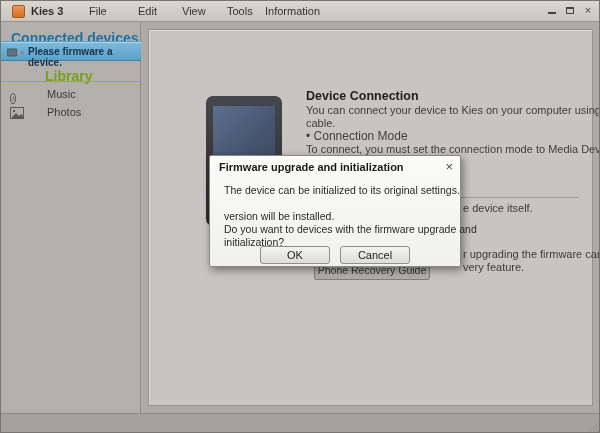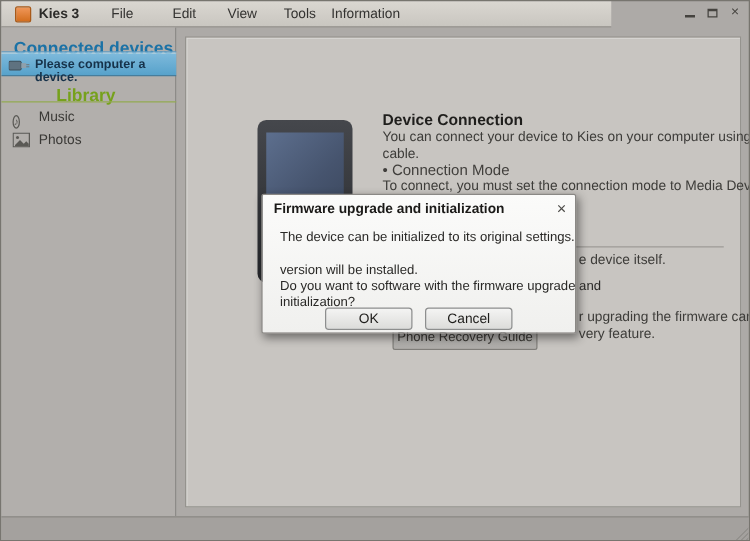--- a/index.html
+++ b/index.html
@@ -4,21 +4,21 @@
 <style>
   * { margin:0; padding:0; box-sizing:border-box; }
   html,body { width:600px; height:433px; }
   body { font-family:"Liberation Sans", sans-serif; }
   #window {
     position:relative; width:600px; height:433px;
     background:#adaaa7; border:1px solid #77756f; overflow:hidden;
   }
   
   .titlebar {
-    position:absolute; left:0; top:0; width:488px; height:21px;
+    position:absolute; left:0; top:0; width:600px; height:21px;
     background:linear-gradient(#dad7d1,#c9c6c0);
     border-bottom:1px solid #97948f;
   }
   .app-icon {
     position:absolute; left:11px; top:4px; width:13px; height:13px;
     background:linear-gradient(#f0975a,#d36e1e); border-radius:2px;
     border:1px solid #a85a1a;
   }
   .app-title { position:absolute; left:30px; top:4px; font-size:11px; font-weight:bold; color:#2c2b29; }
   .menu-item { position:absolute; top:4px; font-size:11px; color:#333230; cursor:default; }
@@ -41,21 +41,21 @@
   .rule-green { top:59px; background:#93ab51; }
   .selected-row {
     position:absolute; left:0; top:20px; width:140px; height:19px;
     background:linear-gradient(#7db9db,#57a2cb);
     border-top:1px solid #a9d4e9; border-bottom:1px solid #467d9c;
   }
   .selected-row .lbl { position:absolute; left:27px; top:3px; font-size:10px; font-weight:bold; color:#16324a; }
   .usb-icon { position:absolute; left:6px; top:5px; }
   .side-row { position:absolute; left:0; width:140px; height:17px; }
   .row-music{top:64px}.row-photos{top:82px}.row-videos{top:99px}
-  .side-row .lbl { position:absolute; left:30px; top:2px; font-size:11px; color:#3a3936;text-align:center; }
+  .side-row .lbl { position:absolute; left:46px; top:2px; font-size:11px; color:#3a3936;text-align:center; }
   .li-icon { position:absolute; left:9px; top:1px; width:14px; height:13px; color:#55544f; }
   .circle-note { width:12px; height:12px; border:1px solid #5a5955; border-radius:50%;
     font-size:8px; line-height:11px; text-align:center; color:#5a5955; }
   
   .main-panel {
     position:absolute; left:147px; top:28px; width:445px; height:377px;
     background:#c8c5c1; border:1px solid #95938e;
     box-shadow:inset 1px 1px 0 rgba(255,255,255,.35);
   }
   .bottombar {
@@ -131,21 +131,21 @@
   <div class="sidebar">
     <div class="side-header hdr-blue">Connected devices</div>
     <div class="rule rule-blue"></div>
     <div class="selected-row">
       <svg class="usb-icon" width="17" height="9" viewBox="0 0 17 9">
         <rect x="0" y="1" width="10" height="7" rx="1" fill="#5f7280" stroke="#3d4c57" stroke-width="0.8"></rect>
         <rect x="10" y="2.5" width="4" height="4" fill="#8fa0ab"></rect>
         <rect x="14" y="3.2" width="2.5" height="1" fill="#6f7f89"></rect>
         <rect x="14" y="4.9" width="2.5" height="1" fill="#6f7f89"></rect>
       </svg>
-      <span class="lbl">Please computer a device.</span>
+      <span class="lbl">Please firmware a device.</span>
     </div>
     <div class="side-header hdr-green">Library</div>
     <div class="rule rule-green"></div>
 
     <div class="side-row row-music">
       <span class="li-icon"><span class="circle-note">♪</span></span>
       <span class="lbl">Music</span>
     </div>
     <div class="side-row row-photos">
       <span class="li-icon">
@@ -177,19 +177,19 @@
 
   <div class="bottombar">
     <div class="grip"></div>
   </div>
 
   <div class="dialog">
     <div class="dialog-title">Firmware upgrade and initialization</div>
     <div class="dialog-close">×</div>
     <div class="dialog-line dl-0">The device can be initialized to its original settings.</div>
     <div class="dialog-line dl-2">version will be installed.</div>
-    <div class="dialog-line dl-3">Do you want to software with the firmware upgrade and</div>
+    <div class="dialog-line dl-3">Do you want to devices with the firmware upgrade and</div>
     <div class="dialog-line dl-4">initialization?</div>
     <div class="dialog-btn btn-cancel">Cancel</div>
     <div class="dialog-btn btn-ok">OK</div>
   </div>
 
 </div>
 
 </body></html>

